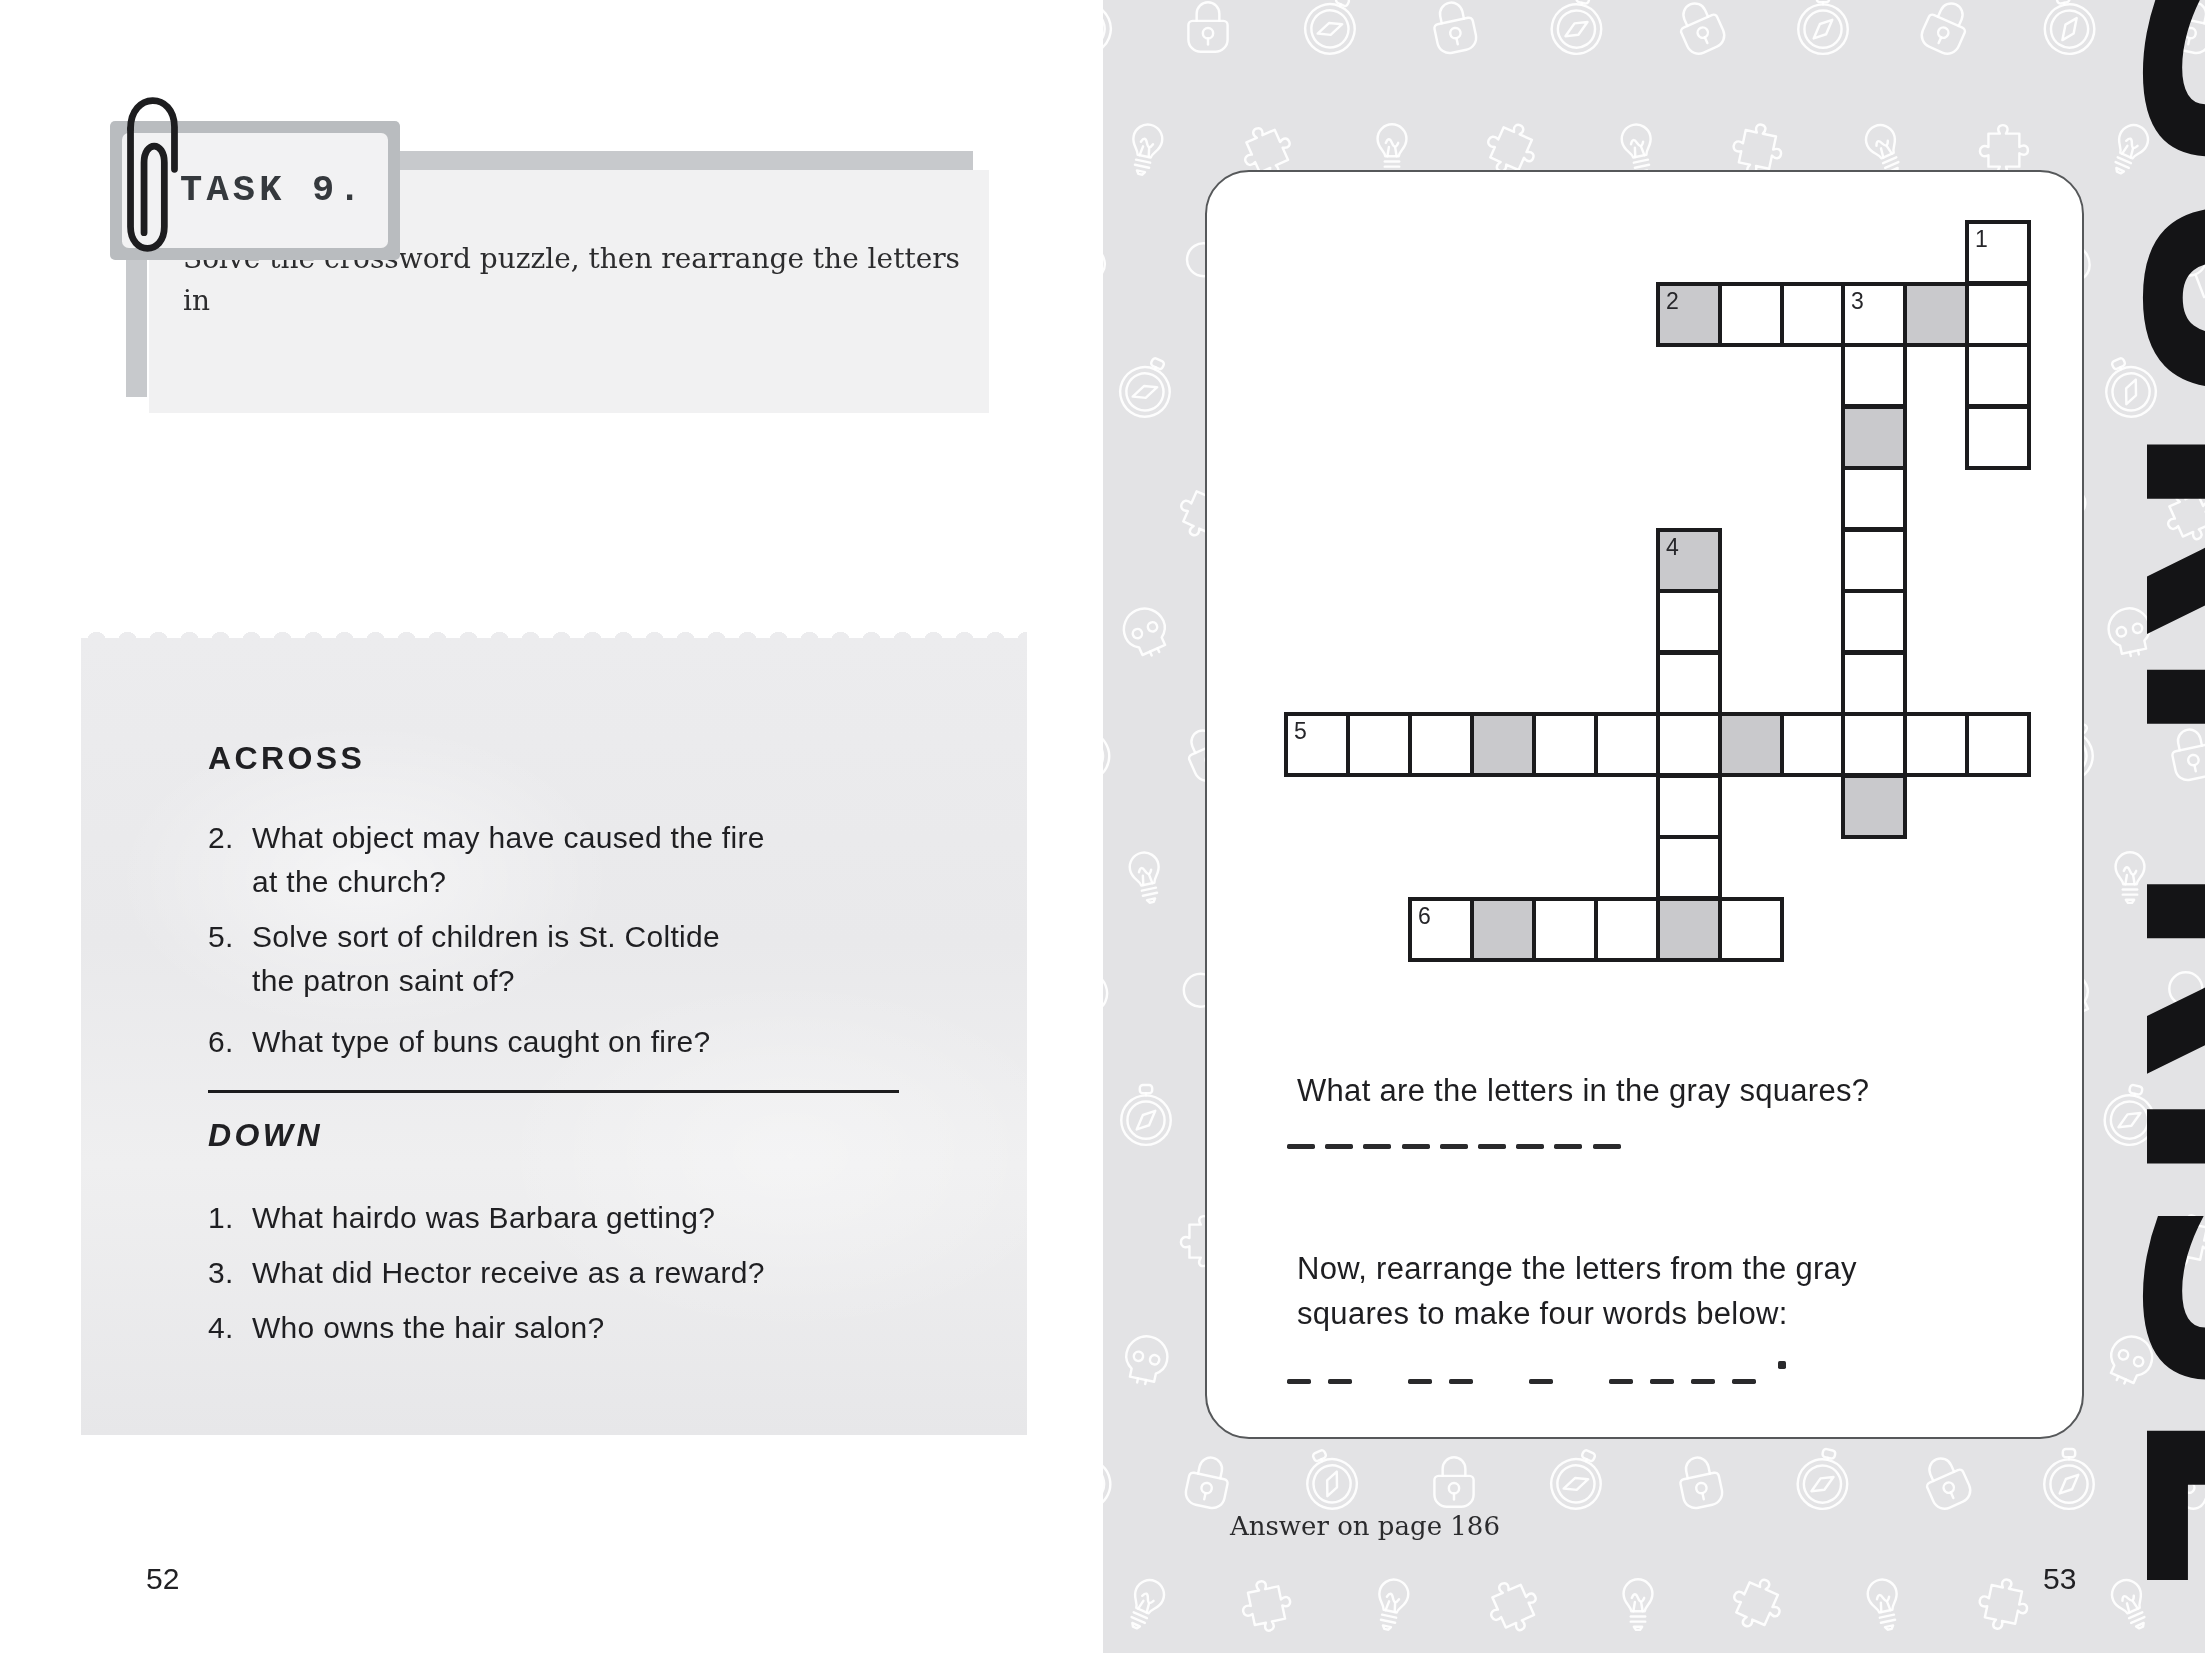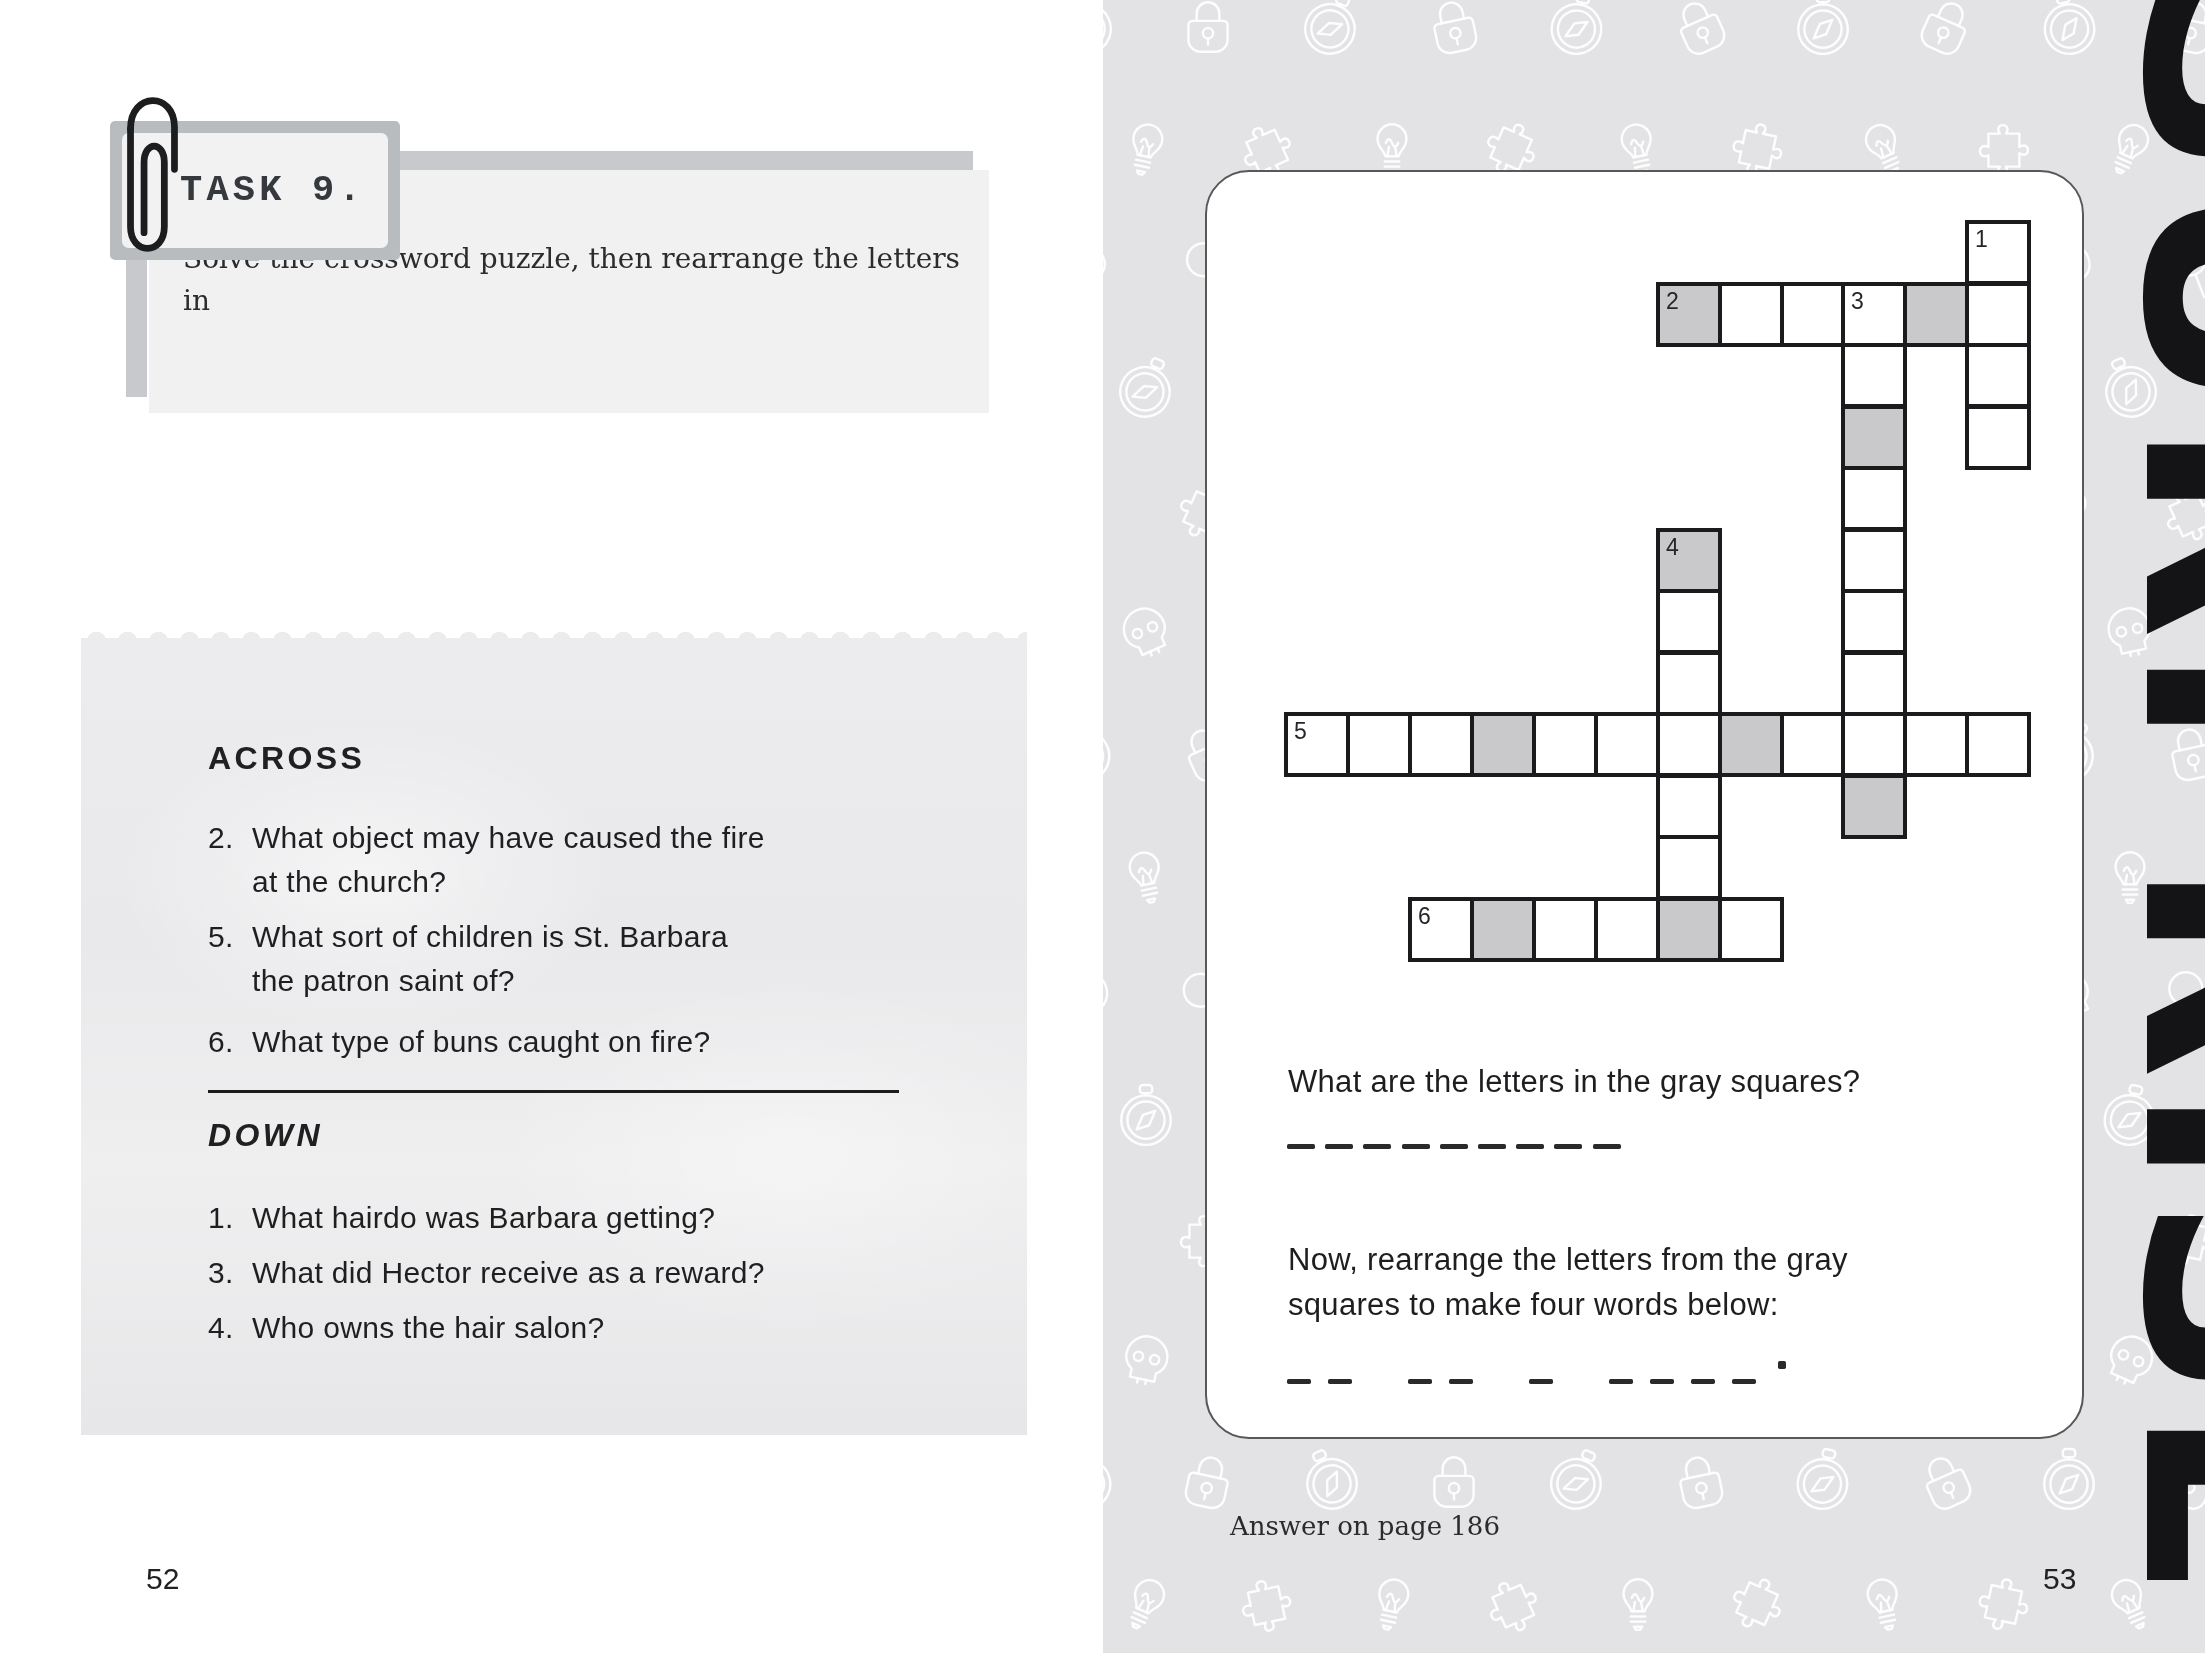--- a/index.html
+++ b/index.html
@@ -49,21 +49,21 @@
 
   
   #bg-pattern{position:absolute;left:0;top:0;width:1103px;height:1654px;}
   .bg-ic{position:absolute;}
   .bg-ic svg{stroke:rgba(255,255,255,0.9);fill:none;stroke-width:2.4;stroke-linecap:round;stroke-linejoin:round;}
   .puzzle-box{position:absolute;left:102px;top:170px;width:875px;height:1265px;background:#ffffff;
               border:2.5px solid #56585a;border-radius:44px;}
   .cw-cell{position:absolute;width:66px;height:65px;box-sizing:border-box;border:4.2px solid #1b1b1d;background:#ffffff;}
   .cw-cell.gray{background:#c9c9cc;}
   .cw-num{position:absolute;left:6px;top:2.5px;font-size:23px;color:#26262a;line-height:1.1;}
-  .q-text{position:absolute;margin:3px;font-size:31px;line-height:45px;letter-spacing:0.3px;color:#1e1e21;white-space:nowrap;}
+  .q-text{position:absolute;margin:12px;font-size:31px;line-height:45px;letter-spacing:0.3px;color:#1e1e21;white-space:nowrap;}
   .q1{left:78px;top:884px;}
   .q2{left:78px;top:1062px;}
   .blanks{position:absolute;display:flex;align-items:flex-end;}
   .blanks1{left:80px;top:972px;}
   .blanks2{left:80px;top:1189px;}
   .dash{display:inline-block;height:5.1px;background:#2a2a2c;border-radius:1.7px;}
   .blanks1 .dash{width:28px;margin-right:10.2px;}
   .blanks2 .dash{width:24px;margin-right:17px;}
   .blanks2 .group-gap{display:inline-block;width:39px;}
   .period-mark{display:inline-block;width:7.6px;height:7.6px;background:#2a2a2c;border-radius:1.7px;
@@ -109,21 +109,21 @@
       <div class="clue c-a0">
         <span class="num">2.</span>
         <span class="lines">
             <div>What object may have caused the fire</div>
             <div>at the church?</div>
           </span>
       </div>
       <div class="clue c-a1">
         <span class="num">5.</span>
         <span class="lines">
-            <div>What sort of children is St. Barbara</div>
+            <div>Solve sort of children is St. Coltide</div>
             <div>the patron saint of?</div>
           </span>
       </div>
       <div class="clue c-a2">
         <span class="num">6.</span>
         <span class="lines">
             <div>What type of buns caught on fire?</div>
           </span>
       </div>
 

